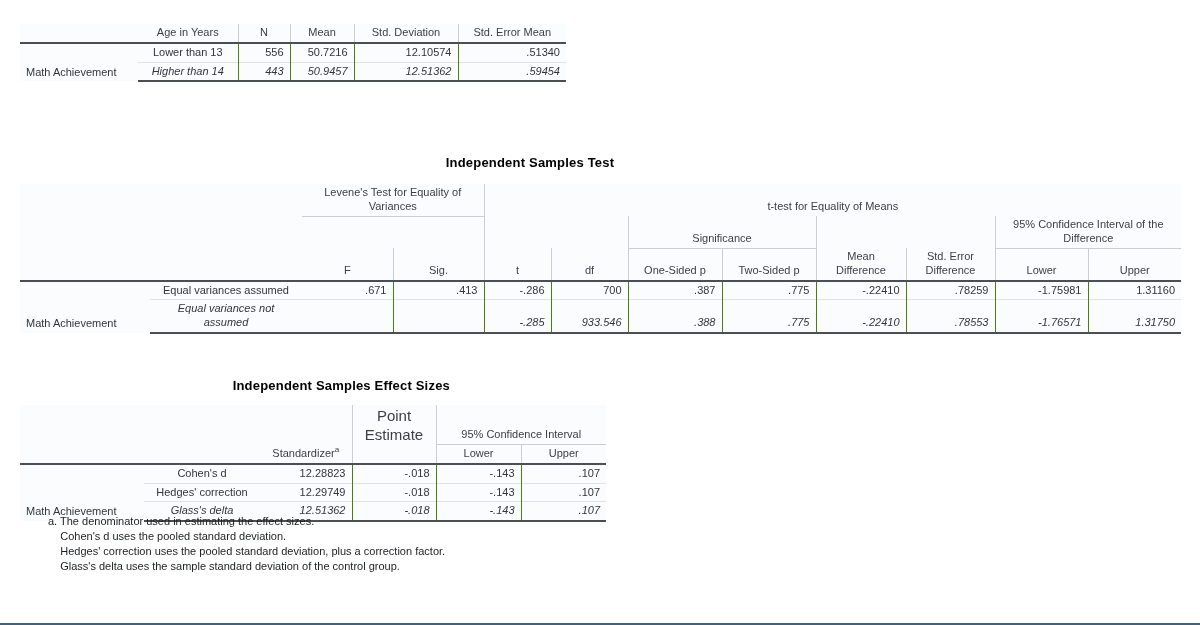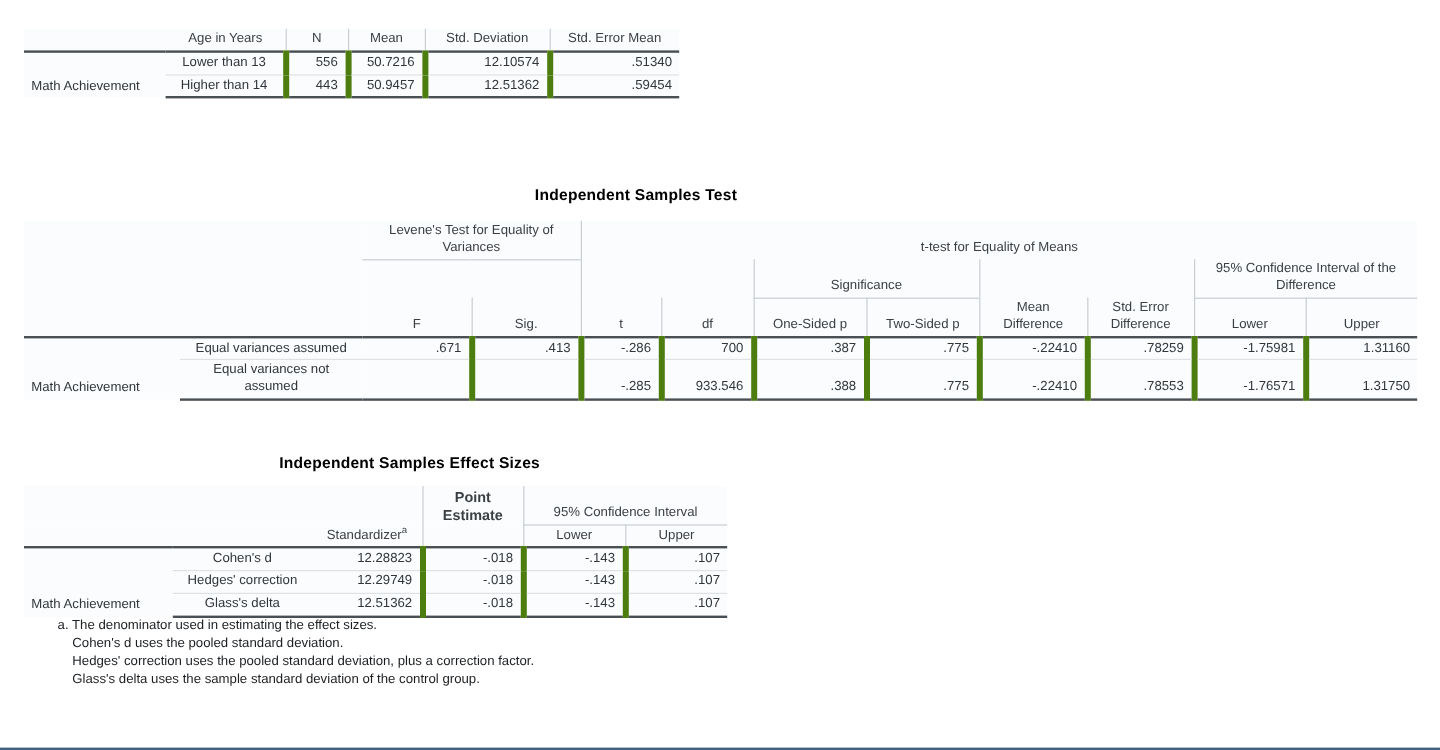--- a/index.html
+++ b/index.html
@@ -57,27 +57,27 @@
     background: #fbfcfd;
     vertical-align: bottom;
   }
   .hc-span {
     text-align: center;
     color: #3a3f44;
     vertical-align: bottom;
   }
   
   .vl { border-left: 1px solid #c9ced3; }
-  .vl-body { border-left: 5px solid #4d7c0f; }
+  .vl-body { border-left: 1px solid #4d7c0f; }
   
   .head-rule { border-bottom: 2px solid #4a4f54; }
   
   .sub-rule { border-bottom: 1px solid #c9ced3; }
   
-  .bot-edge { border-bottom: 2px solid #4a4f54; }
+  .bot-edge { border-bottom: 2px solid #4a4f54; font-style: italic; }
   
   .row-sep td, .row-sep th { border-top: 1px solid #dfe2e5; }
 
   
   .stub-var {
     background: #dcdcdc;
     text-align: left;
     color: #31363b;
     vertical-align: top;
     padding-top: 4px;
@@ -257,21 +257,21 @@
           <col style="width:84px">
         <col style="width:85px">
           <col style="width:85px">
       </colgroup>
       <tbody>
 
         <tr>
           <th></th>
           <th></th>
           <th></th>
-          <th class="hc vl" style="font-size:12px; padding-bottom:0;font-weight:bold;">Point Estimate</th>
+          <th class="hc vl" style="font-size:15px; padding-bottom:0;">Point Estimate</th>
           <th class="hc-span sub-rule vl" colspan="2">95% Confidence Interval</th>
         </tr>
 
         <tr>
           <th class="hc stub-head head-rule"></th>
           <th class="hc stub-head head-rule"></th>
           <th class="hc head-rule"><span>Standardizer</span><sup class="fn">a</sup></th>
           <th class="hc head-rule vl" style="color:#fbfcfd;">&nbsp;</th>
           <th class="hc head-rule vl">Lower</th>
           <th class="hc head-rule vl">Upper</th>

